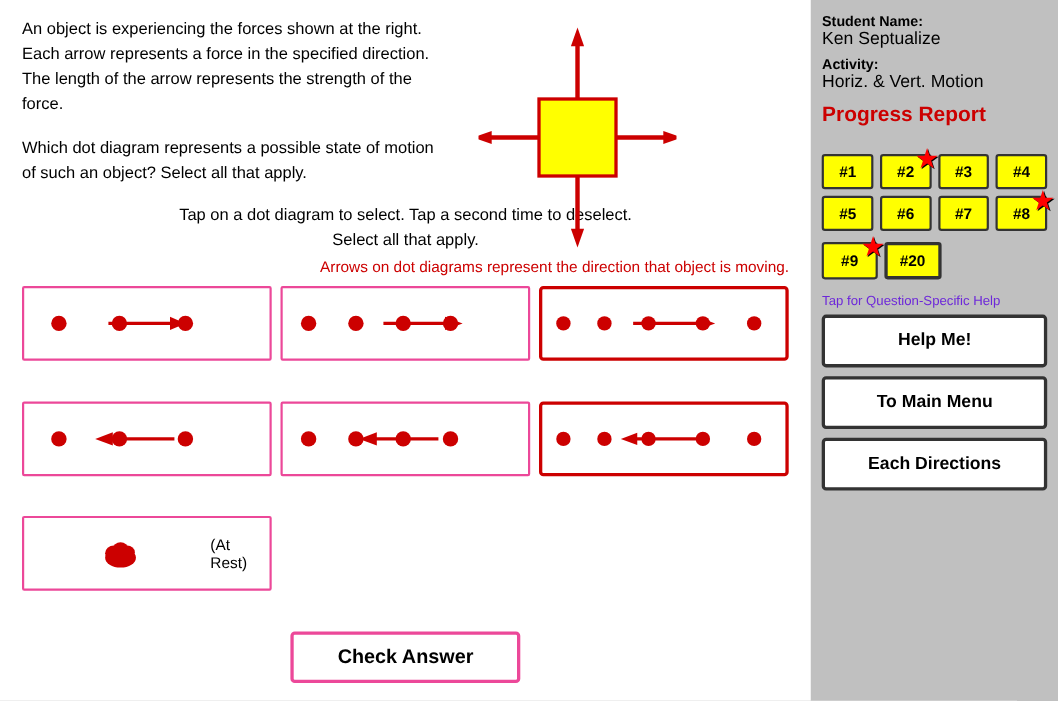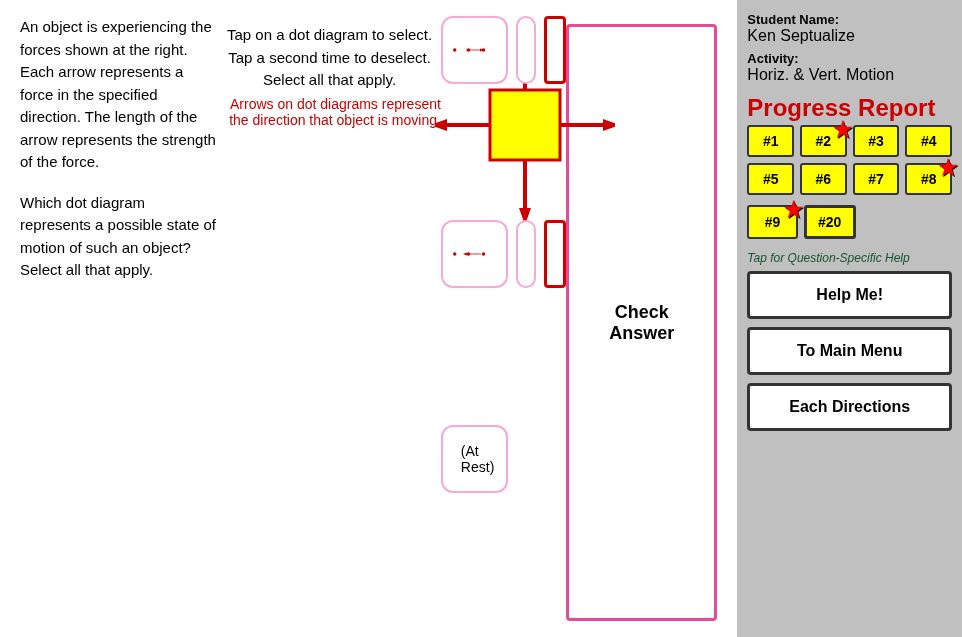--- a/index.html
+++ b/index.html
@@ -11,21 +11,21 @@
       overflow: hidden;
       display: flex;
     }
 
     
     .left-panel {
       width: 776px;
       background: #ffffff;
       padding: 16px 20px;
       display: flex;
-      flex-direction: row;
+      flex-direction: column;
       position: relative;
     }
 
     .question-text {
       font-size: 15px;
       line-height: 1.5;
       color: #000;
       max-width: 380px;
     }
 
@@ -65,22 +65,22 @@
     
     .dot-grid {
       display: grid;
       grid-template-columns: 1fr 1fr 1fr;
       grid-template-rows: 1fr 1fr 1fr;
       gap: 8px;
       flex: 1;
     }
 
     .dot-diagram {
-      border: 2px solid #f9a8d4;
-      border-radius: 12px;
+      border: 2px solid #ec4899;
+      border-radius: 2px;
       display: flex;
       align-items: center;
       justify-content: center;
       padding: 6px 8px;
       height: 68px;
       position: relative;
       background: #fff;
     }
 
     .dot-diagram.selected {
@@ -138,24 +138,24 @@
       color: #000;
     }
 
     .activity-name {
       font-size: 16px;
       color: #000;
       margin-bottom: 10px;
     }
 
     .progress-title {
-      font-size: 24px;
+      font-size: 19px;
       font-weight: bold;
       color: #cc0000;
-      margin-bottom: 3px;
+      margin-bottom: 24px;
     }
 
     .progress-grid {
       display: grid;
       grid-template-columns: repeat(4, 1fr);
       gap: 6px;
       margin-bottom: 6px;
       width: 100%;
     }
 
@@ -192,24 +192,23 @@
     .progress-row2 {
       display: grid;
       grid-template-columns: repeat(4, 1fr);
       gap: 6px;
       width: 100%;
       margin-bottom: 10px;
     }
 
     .help-note {
       font-size: 12px;
-      color: #14532d;
+      color: #6d28d9;
       text-align: center;
       margin-bottom: 6px;
-      font-style: italic;
     }
 
     .side-btn {
       width: 100%;
       background: #fff;
       border: 3px solid #333;
       border-radius: 4px;
       font-size: 16px;
       font-weight: bold;
       padding: 12px 0;

